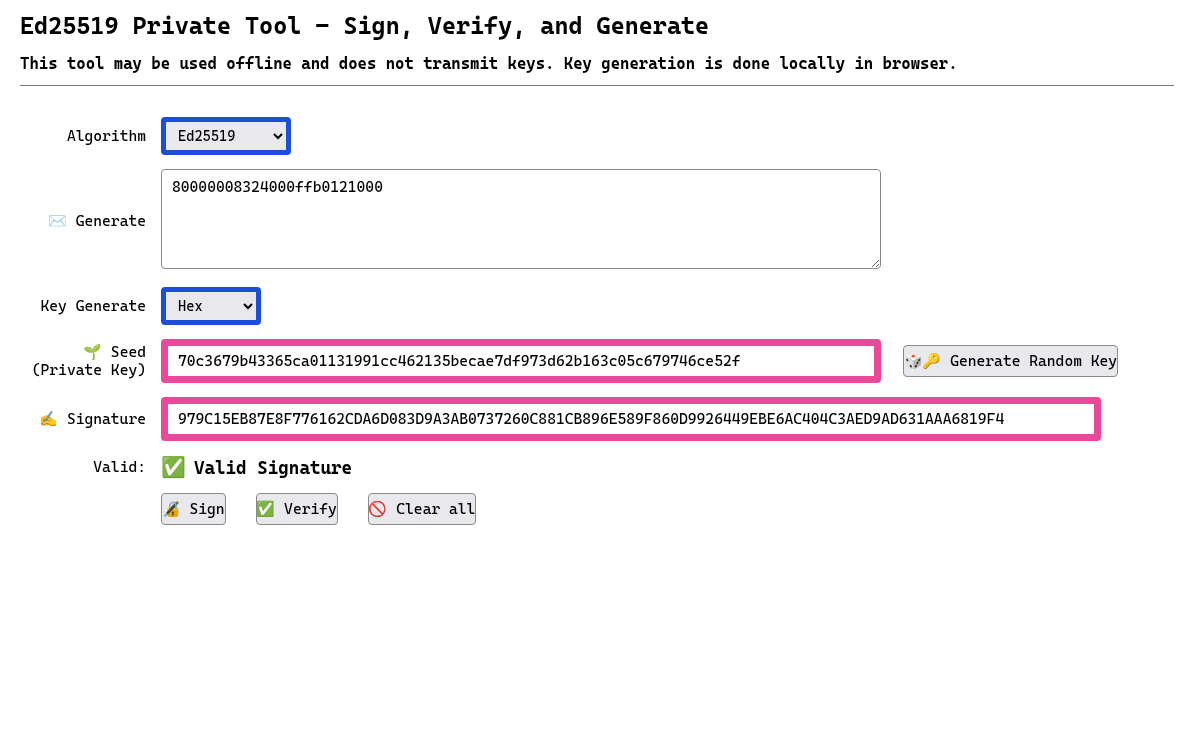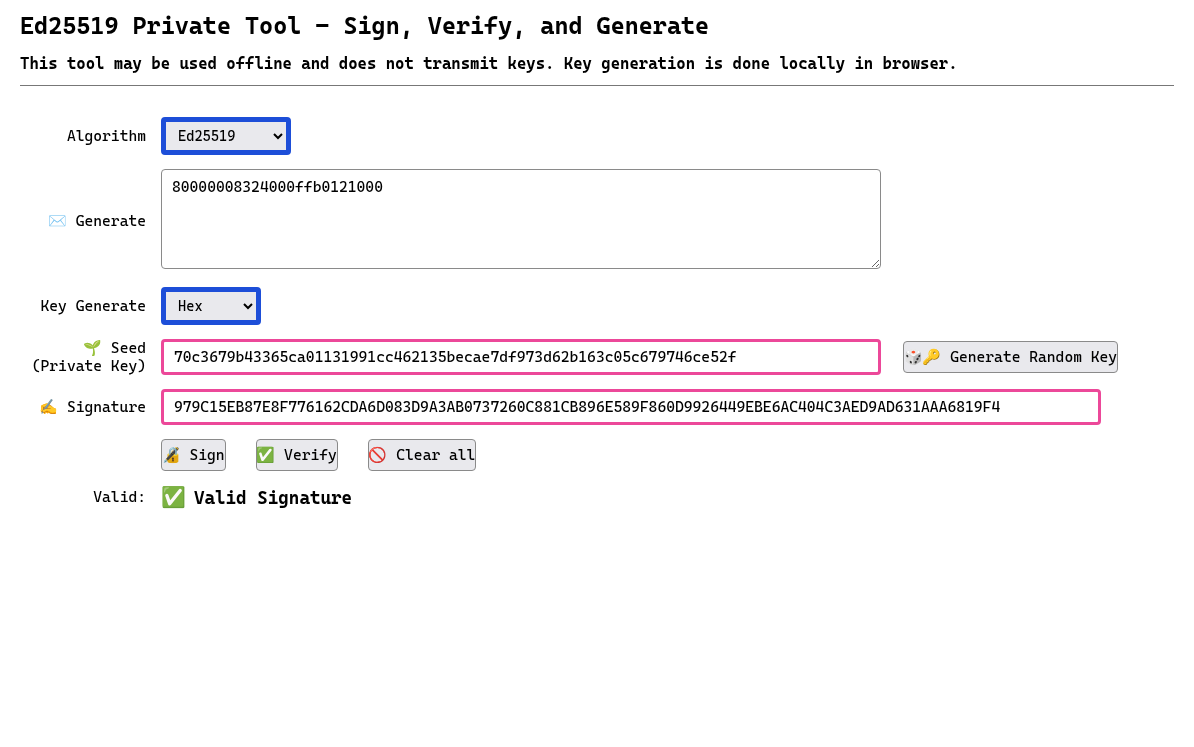--- a/index.html
+++ b/index.html
@@ -58,21 +58,21 @@
     border: 1px solid #8a8a8a;
     border-radius: 4px;
     width: 720px;
     height: 100px;
     resize: both;
   }
   input[type="text"] {
     font-family: inherit;
     font-size: 15px;
     padding: 6px 10px;
-    border: 3px solid #ec4899;
+    border: 7px solid #ec4899;
     border-radius: 4px;
   }
   .seed-input, .pub-input { width: 720px; }
   .sig-input { width: 940px; }
   button {
     font-family: inherit;
     font-size: 15px;
     padding: 6px 0;
     background: #e9e9ed;
     border: 1px solid #8a8a8a;
@@ -131,33 +131,33 @@
 
 
   <tr>
     <td class="label">✍️ Signature</td>
     <td class="field">
       <input type="text" class="sig-input" value="979C15EB87E8F776162CDA6D083D9A3AB0737260C881CB896E589F860D9926449EBE6AC404C3AED9AD631AAA6819F4" style="">
     </td>
   </tr>
 
   <tr>
+    <td class="label">Valid:</td>
+    <td class="field">
+      <div class="valid-row">
+        <span class="check-emoji">✅</span>
+        <span>Valid Signature</span>
+      </div>
+    </td>
+  </tr>
+
+  <tr>
     <td class="label"></td>
     <td class="field">
       <div class="action-row">
         <button>🔏 Sign</button>
         <button>✅ Verify</button>
         <button>🚫 Clear all</button>
       </div>
     </td>
   </tr>
-
-  <tr>
-    <td class="label">Valid:</td>
-    <td class="field">
-      <div class="valid-row">
-        <span class="check-emoji">✅</span>
-        <span>Valid Signature</span>
-      </div>
-    </td>
-  </tr>
 </tbody>
   </table>
 
 </body></html>

